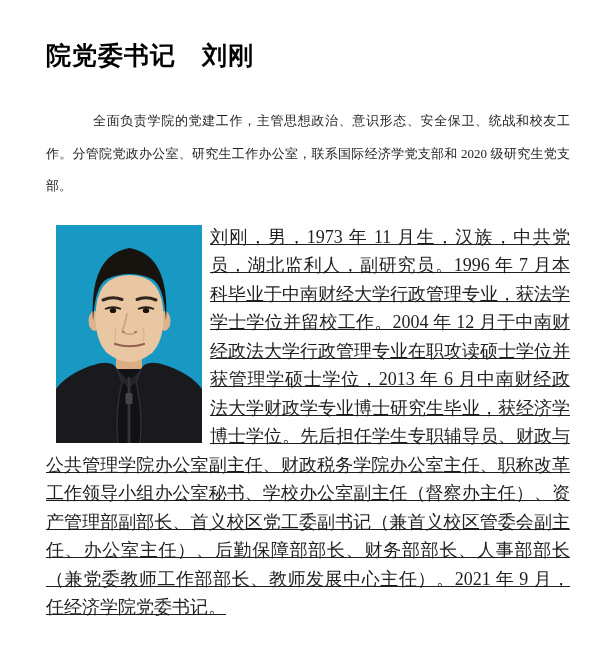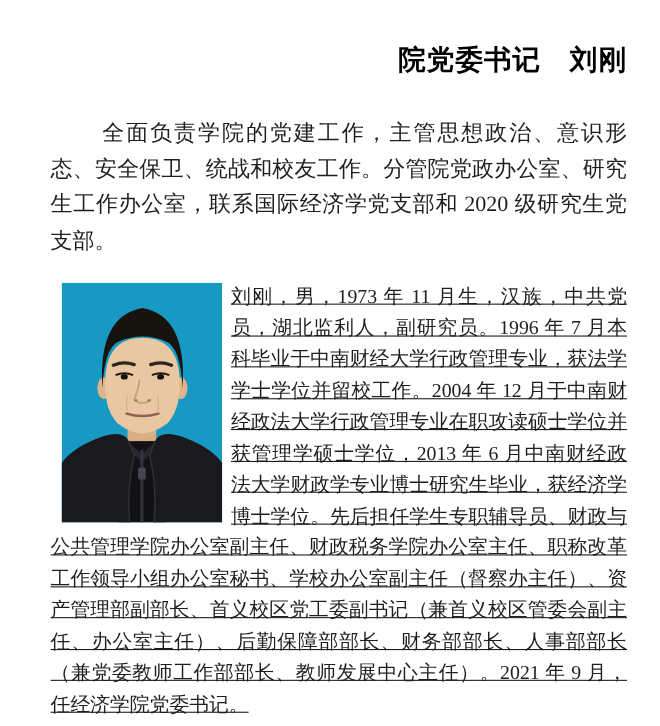--- a/index.html
+++ b/index.html
@@ -17,31 +17,31 @@
     padding-top: 41px;
     font-family: "Liberation Serif", "DejaVu Serif", serif;
     color: #1e1e1e;
   }
   .content {
     margin-left: 46px;
     margin-right: 30px;
   }
   .doc-title {
     margin: 0;
-    text-align: right;
+    text-align: left;
     font-family: "Liberation Sans", "DejaVu Sans", sans-serif;
     font-weight: 700;
     font-size: 25px;
     line-height: 28px;
     letter-spacing: 1px;
     color: #000000;
   }
   .intro {
     margin: 36px 0 0 0;
-    font-size: 20px;
+    font-size: 13px;
     line-height: 32.5px;
     text-align: justify;
     text-justify: inter-character;
     text-indent: 47px;
   }
   .bio-wrap {
     margin-top: 20px;
     text-decoration: underline;
   }
   .portrait {

